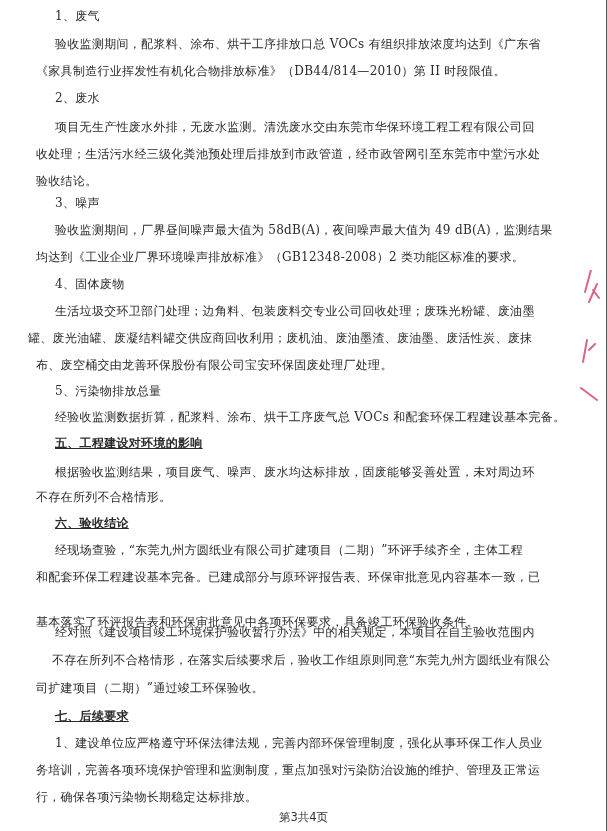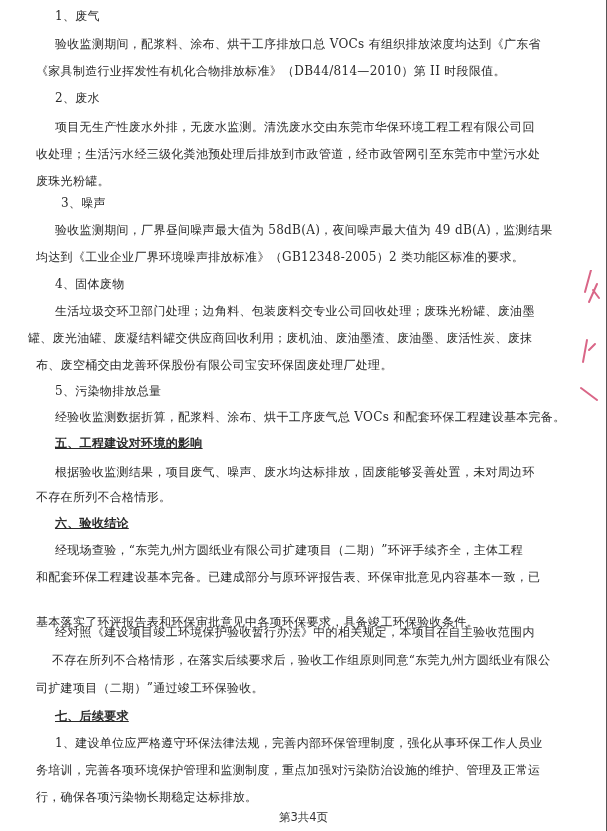--- a/index.html
+++ b/index.html
@@ -21,25 +21,25 @@
 <div class="page-edge"></div>
 
 <div class="doc">
   <div class="line" style="left:55px;top:8px">1、废气</div>
   <div class="line" style="left:55px;top:36px">验收监测期间，配浆料、涂布、烘干工序排放口总 VOCs 有组织排放浓度均达到《广东省</div>
   <div class="line" style="left:36px;top:63px">《家具制造行业挥发性有机化合物排放标准》（DB44/814—2010）第 II 时段限值。</div>
 
   <div class="line" style="left:55px;top:90px">2、废水</div>
   <div class="line" style="left:55px;top:119px">项目无生产性废水外排，无废水监测。清洗废水交由东莞市华保环境工程工程有限公司回</div>
   <div class="line" style="left:36px;top:146px">收处理；生活污水经三级化粪池预处理后排放到市政管道，经市政管网引至东莞市中堂污水处</div>
-  <div class="line" style="left:36px;top:173px">废珠光粉罐。</div>
+  <div class="line" style="left:36px;top:173px">验收结论。</div>
 
-  <div class="line" style="left:61px;top:195px">3、噪声</div>
+  <div class="line" style="left:55px;top:195px">3、噪声</div>
   <div class="line" style="left:55px;top:222px">验收监测期间，厂界昼间噪声最大值为 58dB(A)，夜间噪声最大值为 49 dB(A)，监测结果</div>
-  <div class="line" style="left:36px;top:249px">均达到《工业企业厂界环境噪声排放标准》（GB12348-2005）2 类功能区标准的要求。</div>
+  <div class="line" style="left:36px;top:249px">均达到《工业企业厂界环境噪声排放标准》（GB12348-2008）2 类功能区标准的要求。</div>
 
   <div class="line" style="left:55px;top:276px">4、固体废物</div>
   <div class="line" style="left:55px;top:303px">生活垃圾交环卫部门处理；边角料、包装废料交专业公司回收处理；废珠光粉罐、废油墨</div>
   <div class="line" style="left:28px;top:330px">罐、废光油罐、废凝结料罐交供应商回收利用；废机油、废油墨渣、废油墨、废活性炭、废抹</div>
   <div class="line" style="left:36px;top:357px">布、废空桶交由龙善环保股份有限公司宝安环保固废处理厂处理。</div>
 
   <div class="line" style="left:55px;top:383px">5、污染物排放总量</div>
   <div class="line" style="left:55px;top:409px">经验收监测数据折算，配浆料、涂布、烘干工序废气总 VOCs 和配套环保工程建设基本完备。</div>
 
   <div class="line h" style="left:55px;top:435px">五、工程建设对环境的影响</div>

